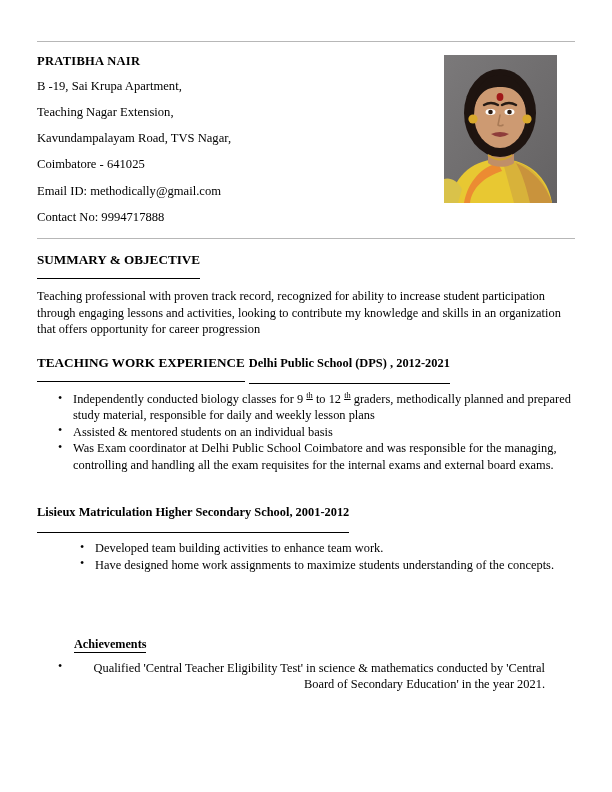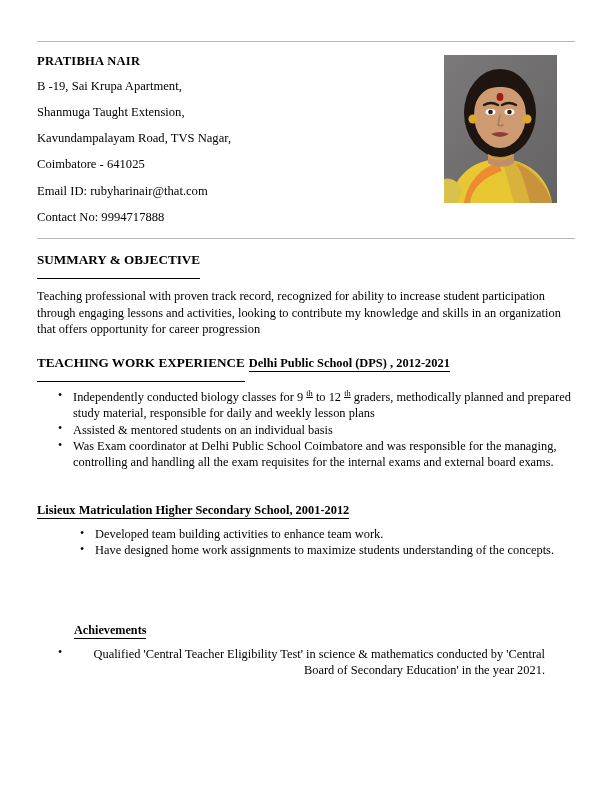--- a/index.html
+++ b/index.html
@@ -75,21 +75,21 @@
   }
   .h-summary { margin-top: 13px; }
   .h-experience { margin-top: 17px; }
 
   .job-head {
     font-weight: bold;
     font-size: 12.4px;
     line-height: 1.15;
     display: inline-block;
     border-bottom: 1.4px solid #000;
-    padding-bottom: 1px;
+    padding-bottom: 13px;
     margin: 0;
   }
   .h-job1 { margin-top: 13px; }
   .h-job2 { margin-top: 32px; }
 
   .ach-head {
     font-weight: bold;
     font-size: 12.2px;
     line-height: 1.15;
     display: inline-block;
@@ -148,24 +148,24 @@
 
 <div class="page">
 
   <hr class="rule rule-top">
 
   <div class="header-block">
 
     <div class="name">PRATIBHA NAIR</div>
 
     <div class="contact-line">B -19, Sai Krupa Apartment,</div>
-    <div class="contact-line">Shanmuga Taught Extension,</div>
+    <div class="contact-line">Teaching Nagar Extension,</div>
     <div class="contact-line">Kavundampalayam Road, TVS Nagar,</div>
     <div class="contact-line">Coimbatore - 641025</div>
-    <div class="contact-line">Email ID: rubyharinair@that.com</div>
+    <div class="contact-line">Email ID: methodically@gmail.com</div>
     <div class="contact-line">Contact No: 9994717888</div>
 
     <div class="photo">
       <svg width="113" height="148" viewBox="0 0 113 148">
         <defs>
           <clipPath id="pc">
               <rect x="0" y="0" width="113" height="148"></rect>
             </clipPath>
           <linearGradient id="bg" x1="0" y1="0" x2="1" y2="1">
             <stop offset="0%" stop-color="#7b797a"></stop>

